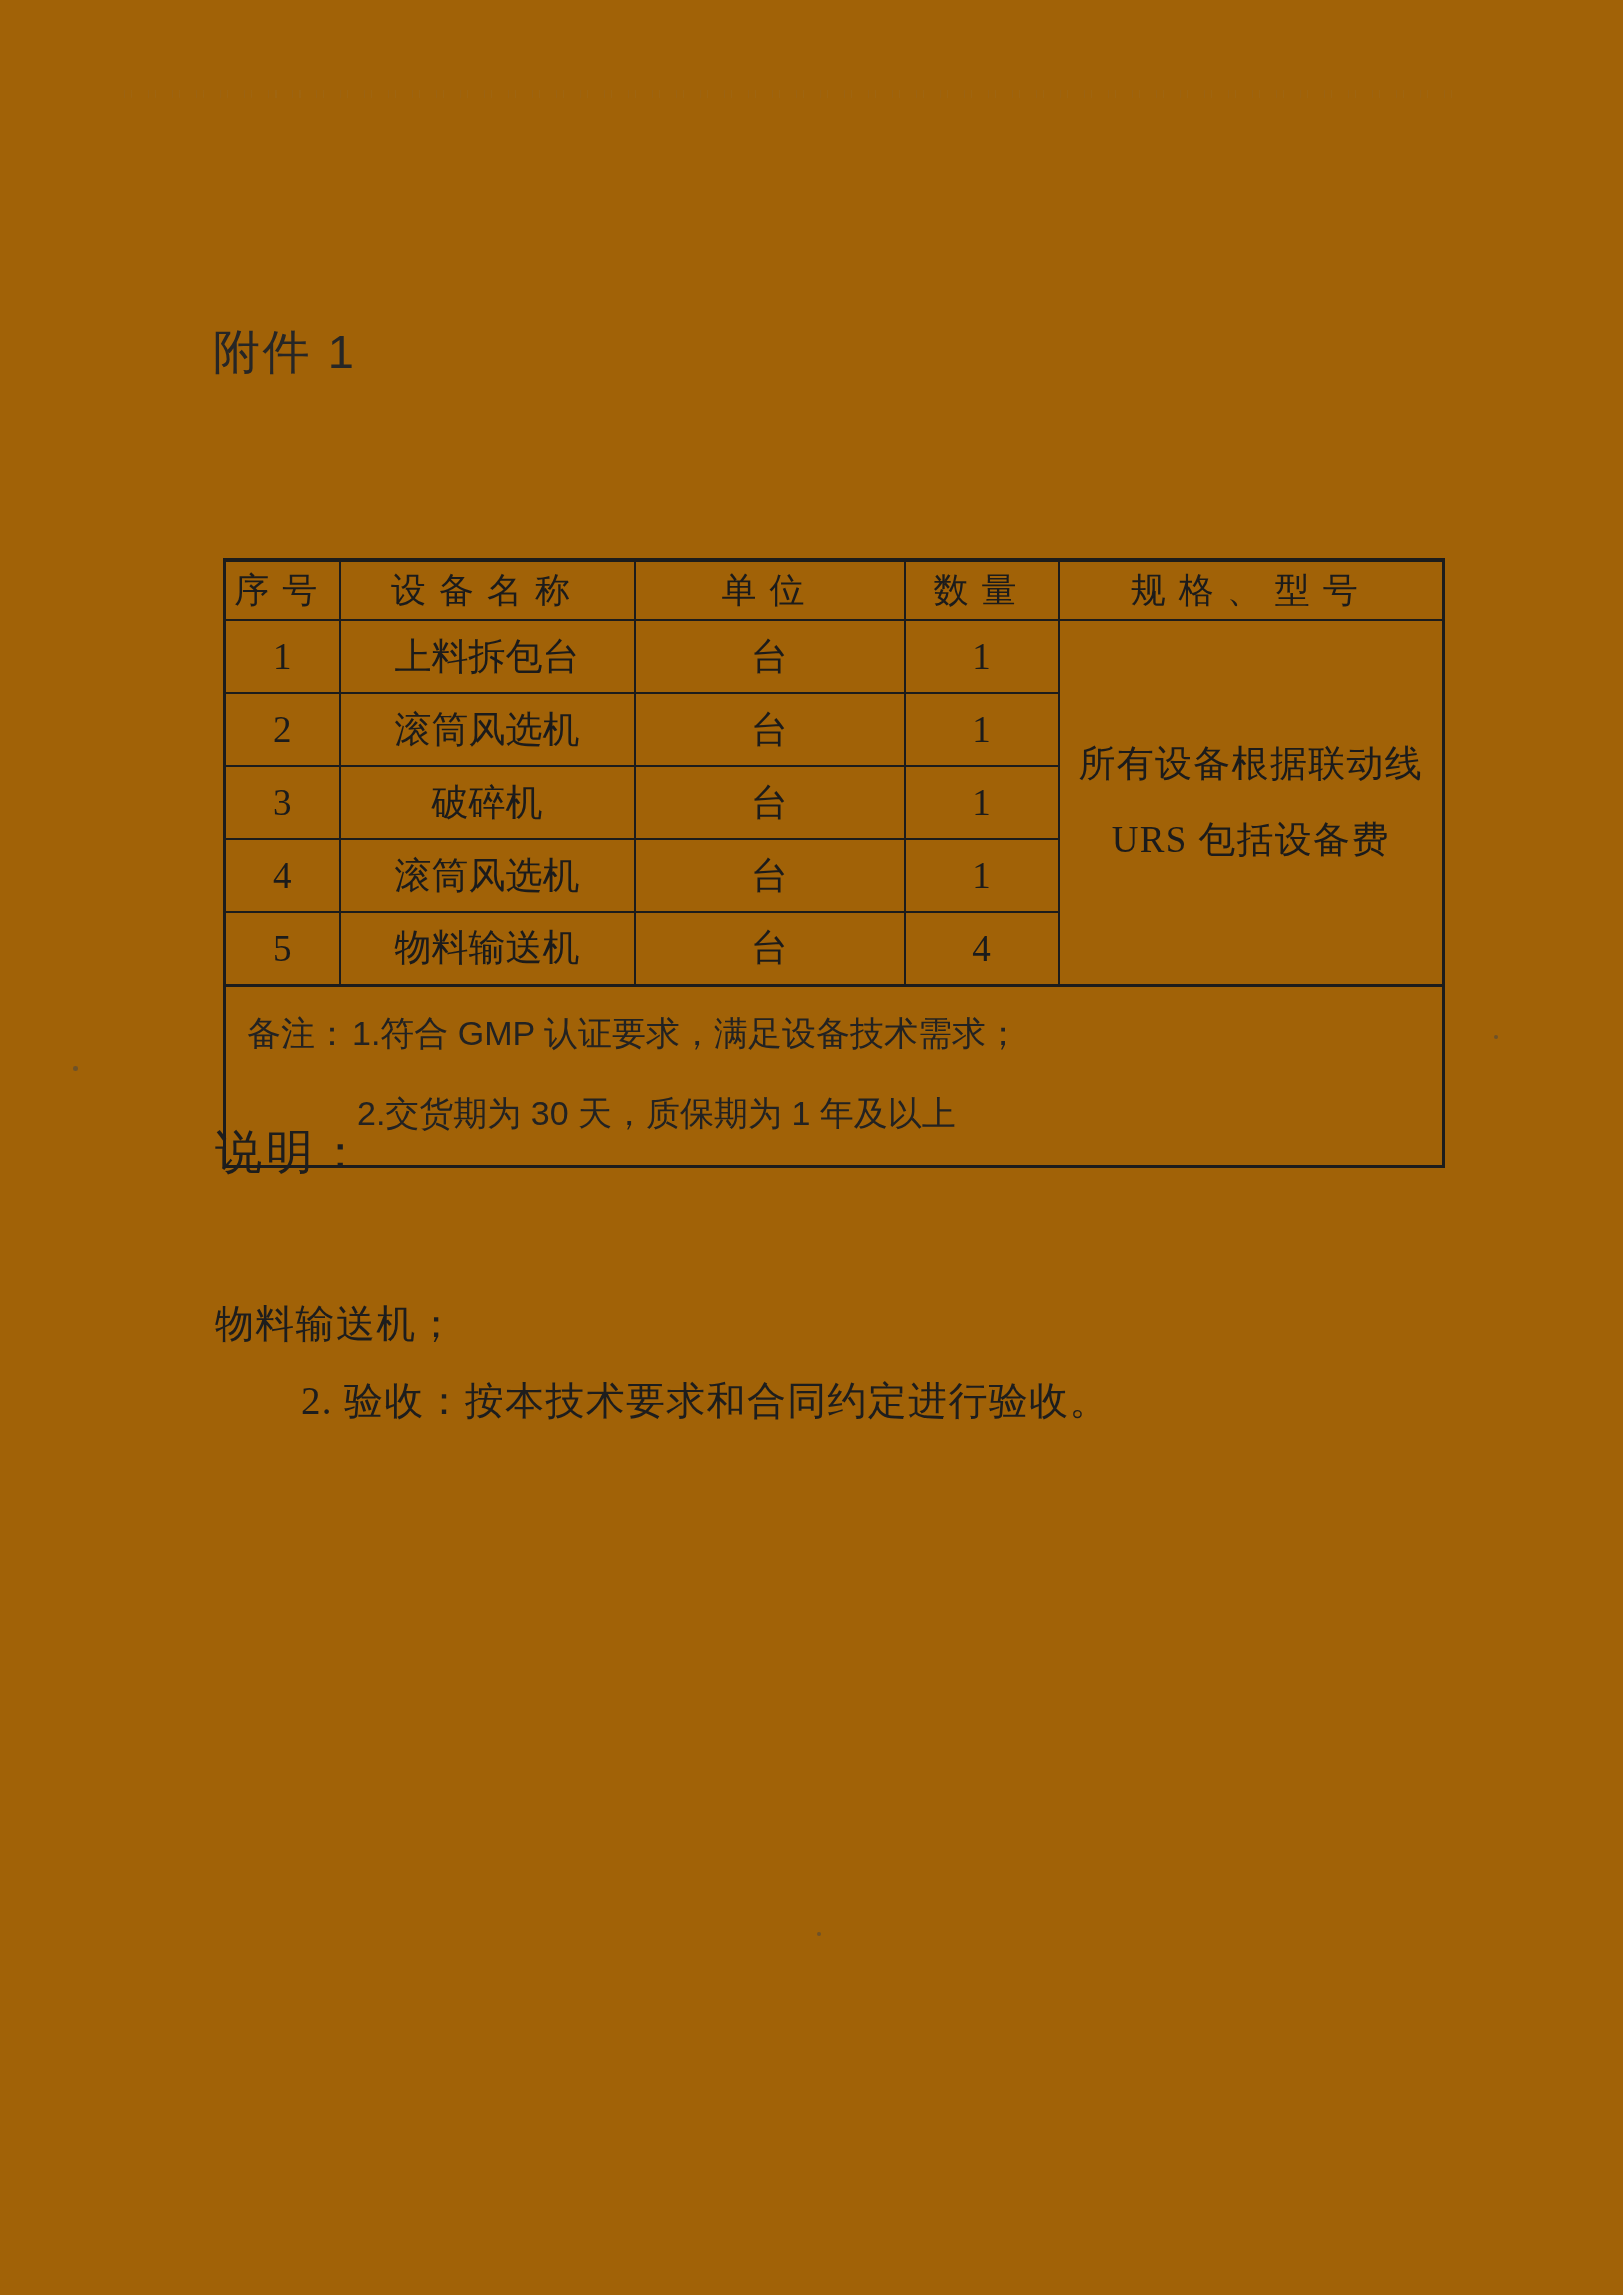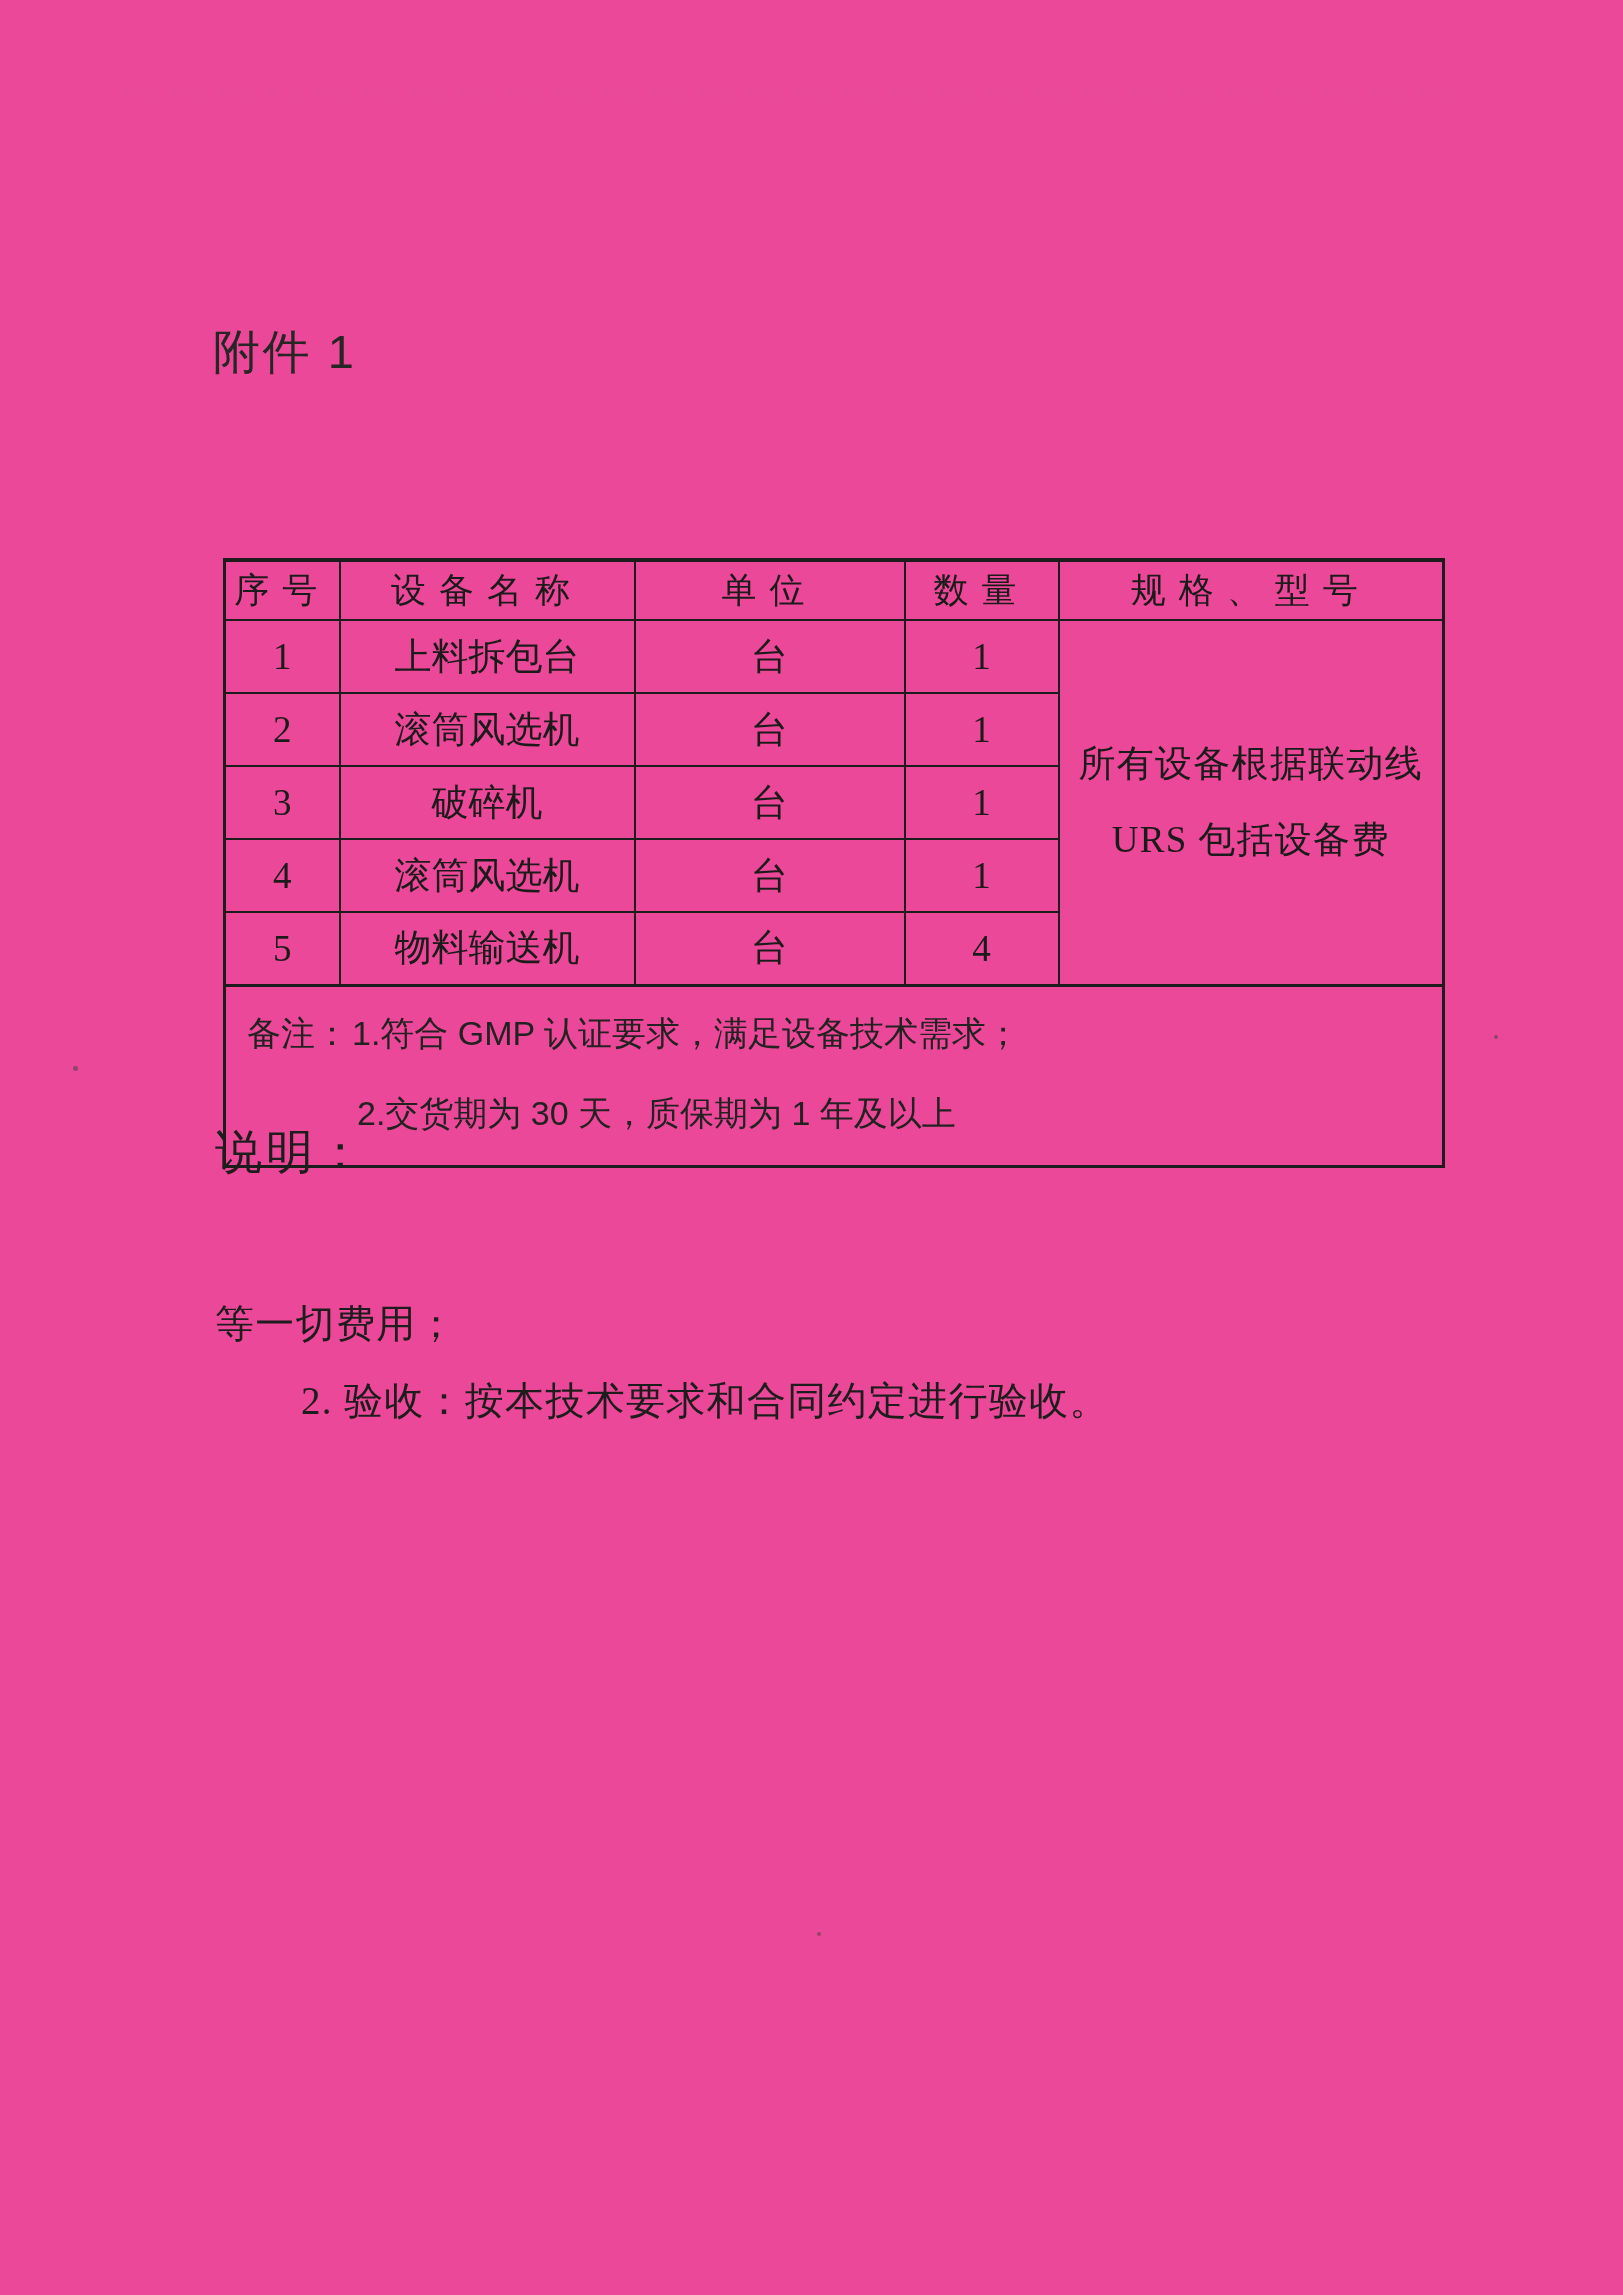--- a/index.html
+++ b/index.html
@@ -1,21 +1,21 @@
 <!DOCTYPE html>
 <html style="font-size:10.5px"><head>
 <meta charset="utf-8">
 <style>
   html,body{margin:0;padding:0;background:#e8e8e8;}
   .page{
     position:relative;
     width:1623px;
     height:2295px;
     margin:0 auto;
-    background:#ec4899;
+    background:#a16207;
     color:#1f1f1f;
     font-family:"Liberation Serif","DejaVu Serif",serif;
     overflow:hidden;
   }
   
   .noise-band{
     position:absolute;left:124px;top:90px;width:1342px;height:7.9px;
     background:repeating-linear-gradient(90deg,
       rgba(110,110,110,.22) 0 1.3px, transparent 1.3px 7.2px,
       rgba(140,140,140,.15) 7.2px 8.5px, transparent 8.5px 24px);
@@ -159,18 +159,18 @@
           </div>
           <div class="remark-line2">2.交货期为 30 天，质保期为 1 年及以上</div>
         </td>
       </tr>
     </tbody>
   </table>
 
   <div class="notes-heading">说明：</div>
 
 
-  <div class="note-line note-l2">等一切费用；</div>
+  <div class="note-line note-l2">物料输送机；</div>
 
   <div class="note-line note-l3 note-indent">2. 验收：按本技术要求和合同约定进行验收。</div>
 
 </div>
 
 
 </body></html>

